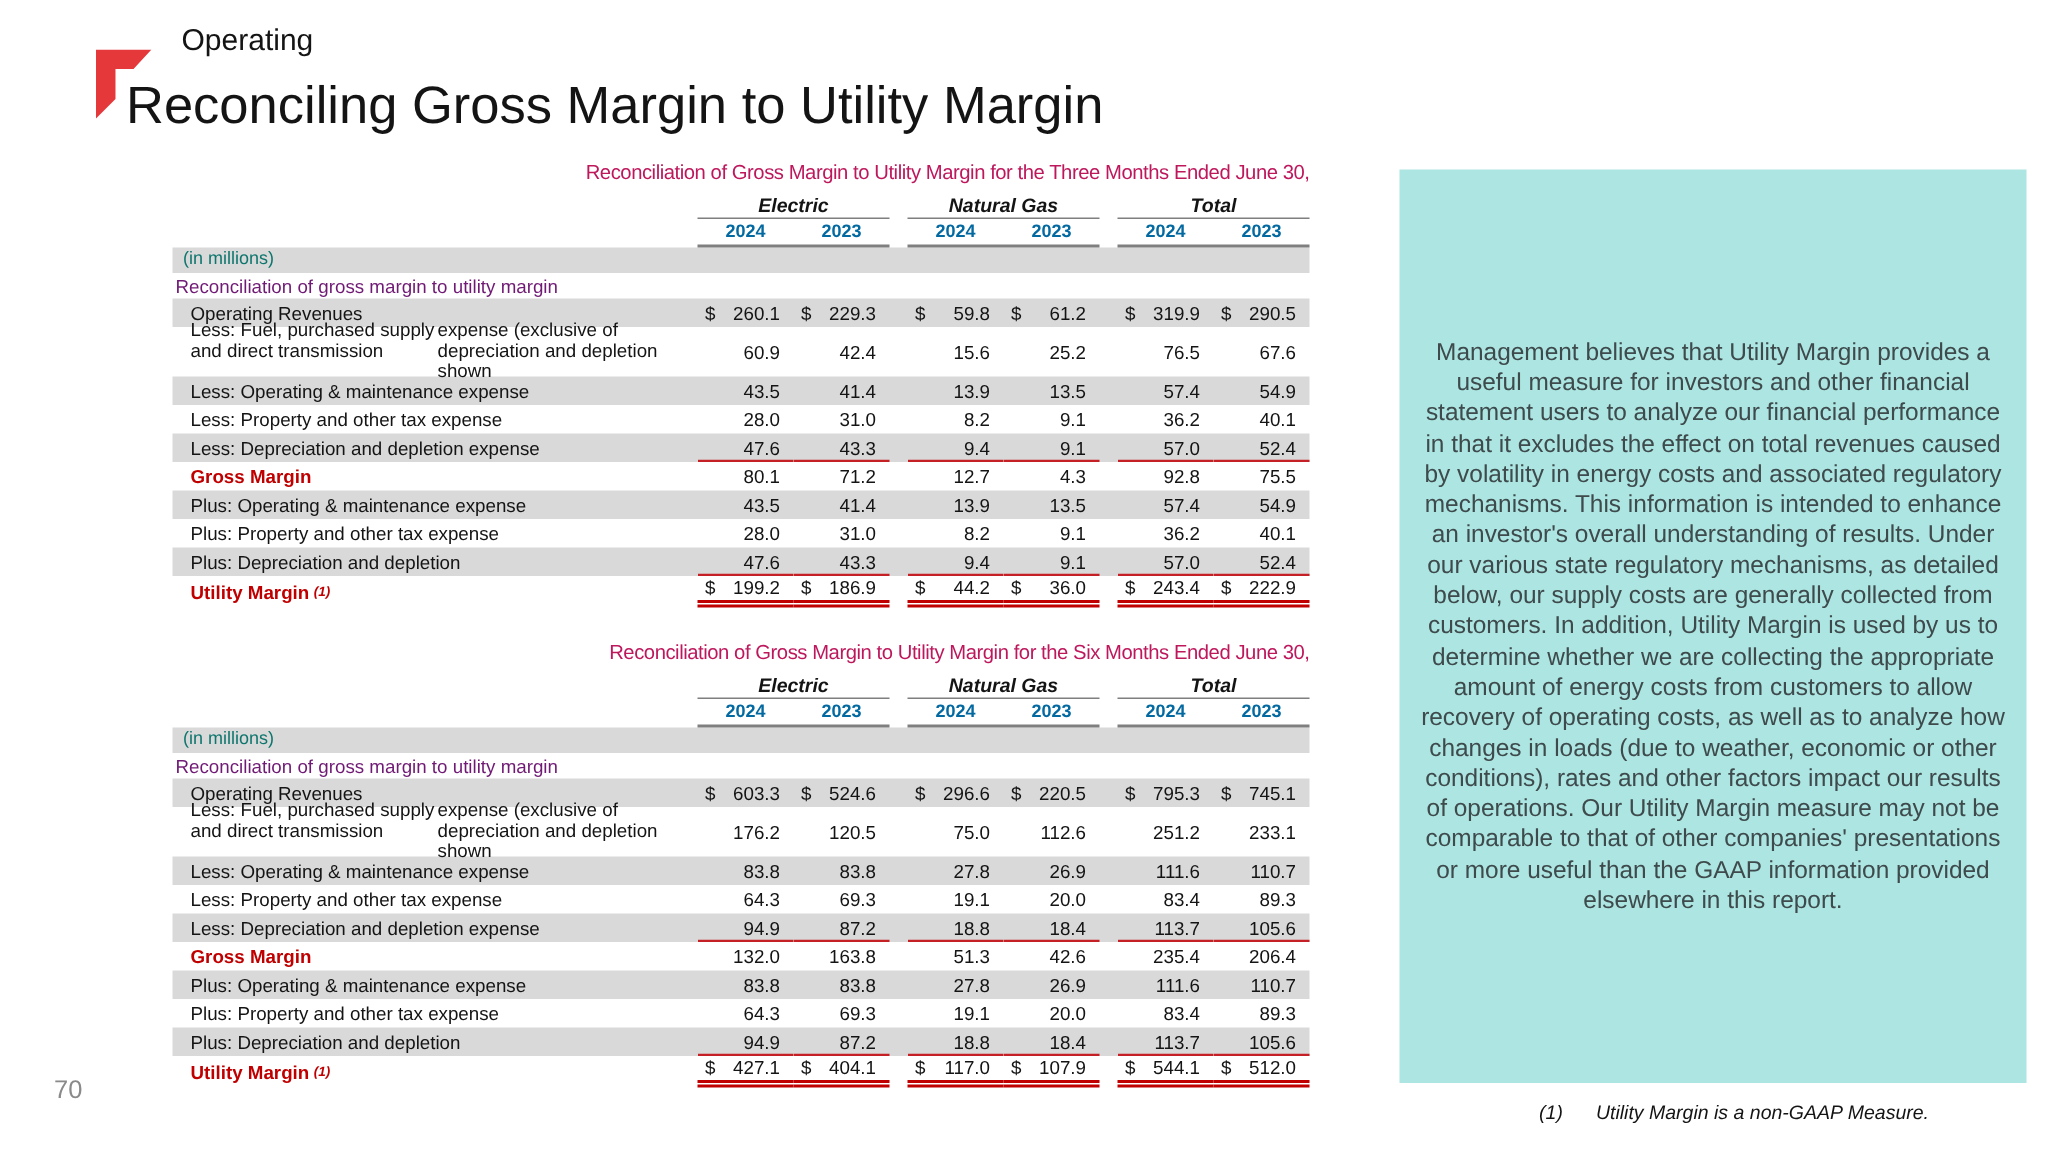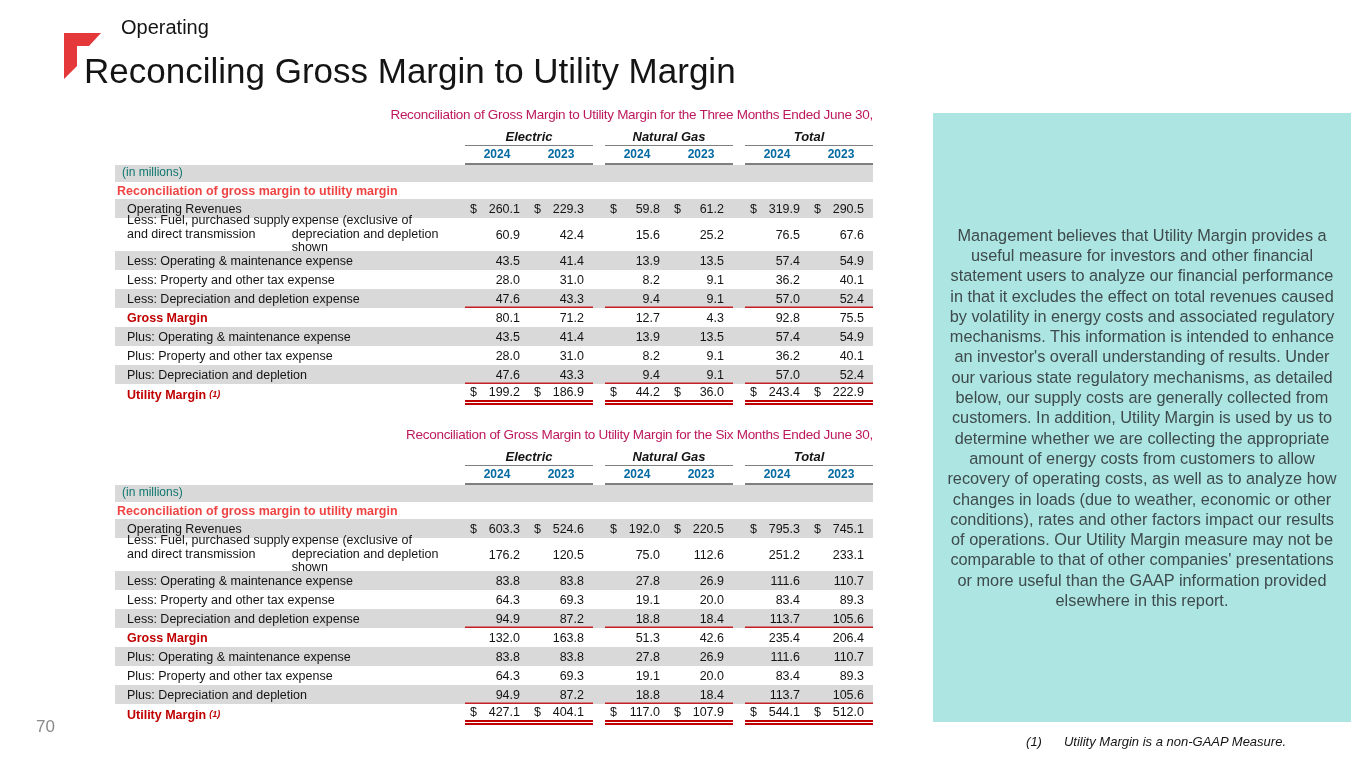--- a/index.html
+++ b/index.html
@@ -33,21 +33,21 @@
   .ybox { width:128px; display:flex; border-bottom:2px solid #7f7f7f; }
   .ycell { width:64px; text-align:center; font-weight:bold; font-size:12px; line-height:15px; color:#0369a1; }
 
   .r { height:19px; font-size:12.5px; color:#141414; }
   .r.tall { height:33px; }
   .r.um { height:21px; }
   .shade { background:#D9D9D9; }
   .r-im { height:17px; font-size:12px; color:#0f766e; align-items:flex-start; }
   .im-label { padding-left:7px; }
   .r-sec { height:17px; align-items:center; }
-  .sec-label { padding-left:2px; font-weight:bold; font-size:12.5px; color:#ef4444; }
+  .sec-label { padding-left:2px; font-weight:normal; font-size:12.5px; color:#701a75; }
 
   .lab .lines { display:flex; flex-direction:row; justify-content:center; line-height:13.5px; }
   .redlab span, .redlab sup { color:#C00000; font-weight:bold; }
   sup.fref { font-size:9px; font-style:italic; margin-left:3px; position:relative; top:-1px; }
   .bold .num, .bold .ds { font-weight:normal; }
   .redline .vcell { box-shadow: inset 0 -1.5px 0 #C52026; }
   .dbl .vcell { border-bottom:5px double #C00000; }
 
   .teal-box { position:absolute; left:933px; top:113px; width:418px; height:609px;
     background:#ACE5E1; display:flex; align-items:center; justify-content:center; }
@@ -414,21 +414,21 @@
             <span class="ds">$</span>
             <span class="num">603.3</span>
           </div>
           <div class="vcell">
             <span class="ds">$</span>
             <span class="num">524.6</span>
           </div>
           <div class="sp"></div>
           <div class="vcell">
             <span class="ds">$</span>
-            <span class="num">192.0</span>
+            <span class="num">296.6</span>
           </div>
           <div class="vcell">
             <span class="ds">$</span>
             <span class="num">220.5</span>
           </div>
           <div class="sp"></div>
           <div class="vcell">
             <span class="ds">$</span>
             <span class="num">795.3</span>
           </div>

